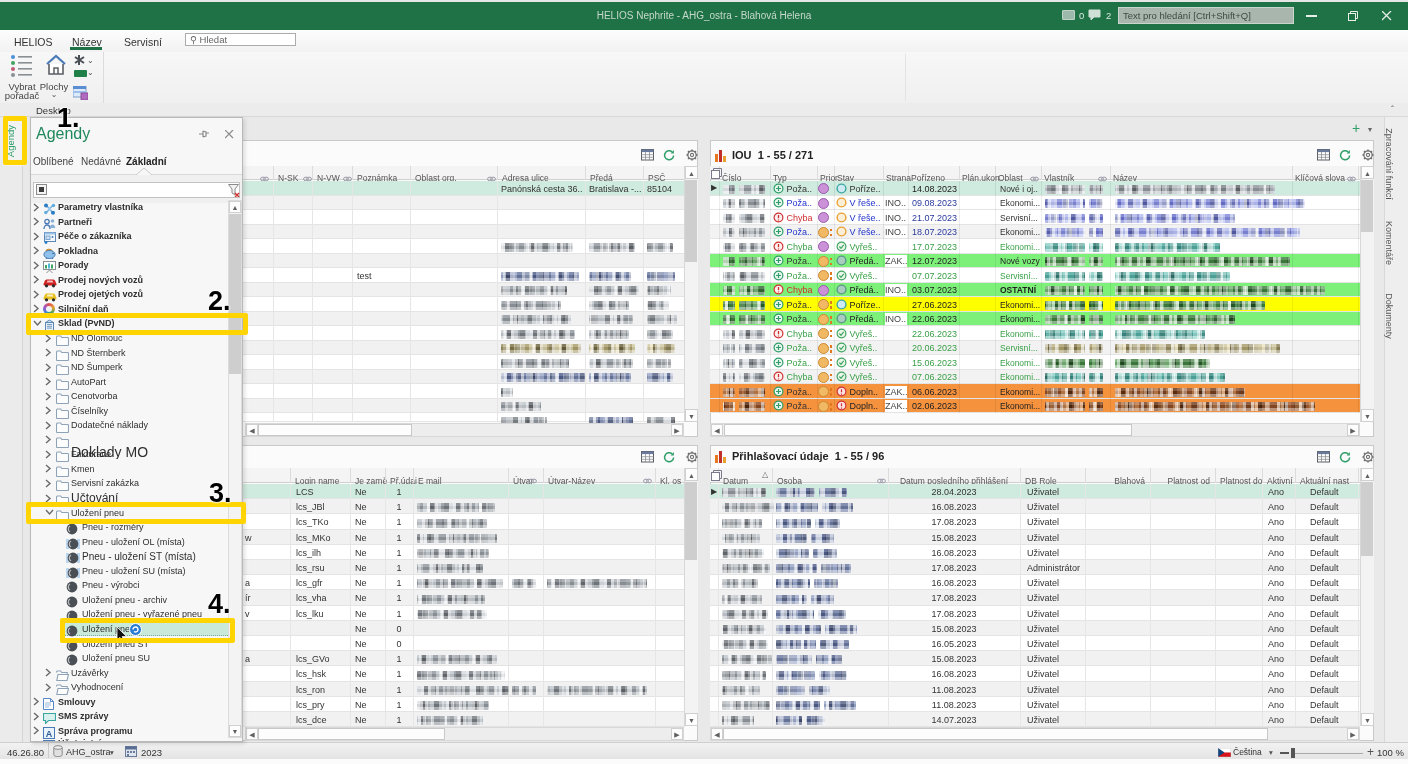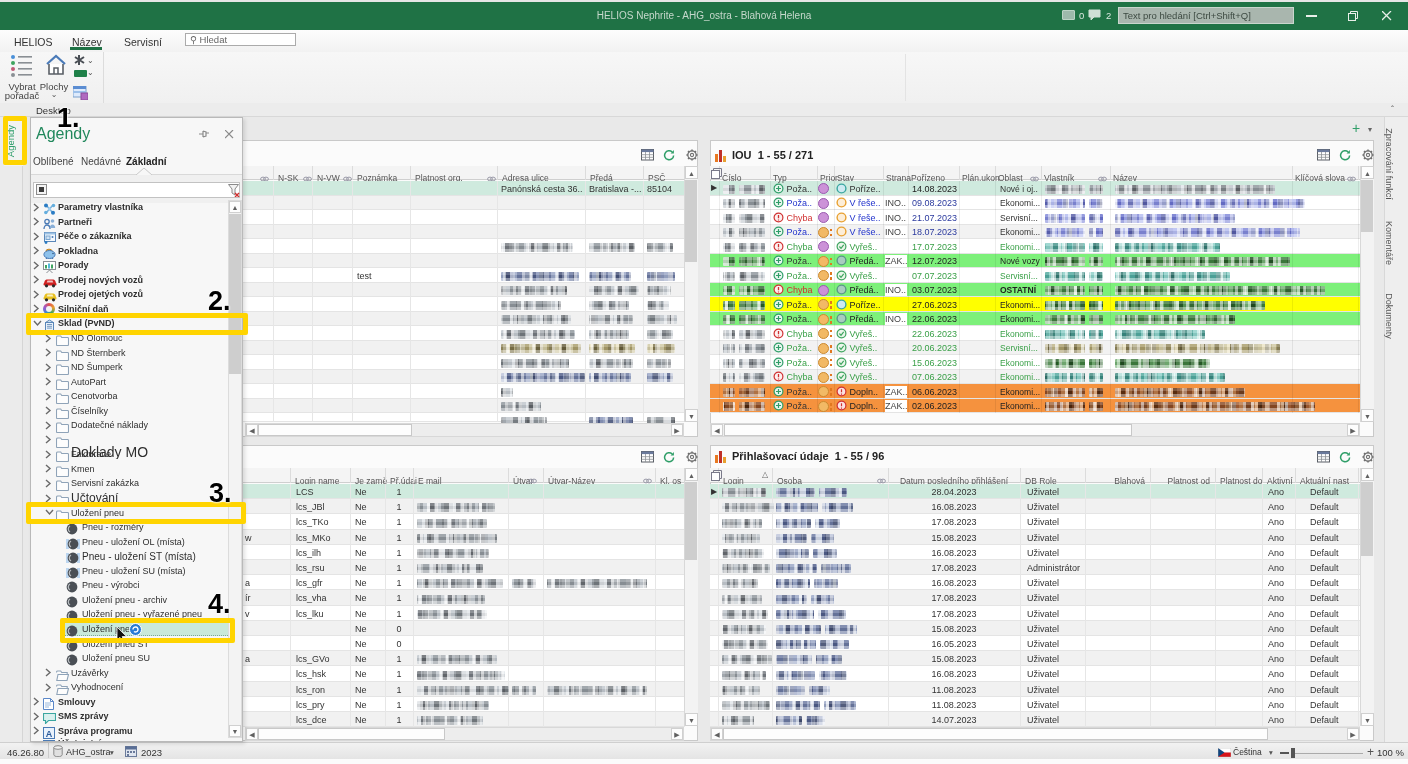--- a/index.html
+++ b/index.html
@@ -141,21 +141,21 @@
     </g>
   </svg>
 <div class="a" style="left:225px;top:166px;width:459px;height:14px;background:#f4f4f4;border-bottom:1px solid #cfcfcf"></div>
 <div class="a" style="left:273px;top:166px;width:1px;height:14px;background:#dcdcdc"></div>
 <div class="a" style="left:278px;top:167px;width:33px;height:12px"><span class="hdr">N-SK</span></div>
 <div class="a" style="left:312px;top:166px;width:1px;height:14px;background:#dcdcdc"></div>
 <div class="a" style="left:317px;top:167px;width:34px;height:12px"><span class="hdr">N-VW</span></div>
 <div class="a" style="left:352px;top:166px;width:1px;height:14px;background:#dcdcdc"></div>
 <div class="a" style="left:357px;top:167px;width:52px;height:12px"><span class="hdr">Poznámka</span></div>
 <div class="a" style="left:410px;top:166px;width:1px;height:14px;background:#dcdcdc"></div>
-<div class="a" style="left:415px;top:167px;width:81px;height:12px"><span class="hdr">Platnost org.</span></div>
+<div class="a" style="left:415px;top:167px;width:81px;height:12px"><span class="hdr">Oblast org.</span></div>
 <div class="a" style="left:497px;top:166px;width:1px;height:14px;background:#dcdcdc"></div>
 <div class="a" style="left:502px;top:167px;width:82px;height:12px"><span class="hdr">Adresa ulice</span></div>
 <div class="a" style="left:585px;top:166px;width:1px;height:14px;background:#dcdcdc"></div>
 <div class="a" style="left:590px;top:167px;width:52px;height:12px"><span class="hdr">Předá</span></div>
 <div class="a" style="left:643px;top:166px;width:1px;height:14px;background:#dcdcdc"></div>
 <div class="a" style="left:648px;top:167px;width:35px;height:12px"><span class="hdr">PSČ</span></div>
 <div class="a" style="left:684px;top:166px;width:1px;height:14px;background:#dcdcdc"></div>
 <div class="a" style="left:260px;top:169px;width:10px;height:9px"><svg width="9" height="8" style="vertical-align:middle">
       <ellipse cx="3" cy="4" rx="2.4" ry="1.9" fill="none" stroke="#9a9aa8"></ellipse>
       <ellipse cx="6" cy="4" rx="2.4" ry="1.9" fill="none" stroke="#9a9aa8"></ellipse>
@@ -1152,21 +1152,21 @@
   </svg>
 <svg class="a" style="left:1362px;top:451px" width="13" height="12">
     <circle cx="6" cy="6" r="4.2" fill="none" stroke="#707070" stroke-width="1.2"></circle>
     <circle cx="6" cy="6" r="1.6" fill="none" stroke="#707070" stroke-width="1.1"></circle>
     <g stroke="#707070" stroke-width="1.5">
       <path d="M6 0.4v1.8M6 9.8v1.8M0.4 6h1.8M9.8 6h1.8M2 2l1.3 1.3M8.7 8.7L10 10M2 10l1.3-1.3M8.7 3.3L10 2"></path>
     </g>
   </svg>
 <div class="a" style="left:710px;top:468px;width:650px;height:15px;background:#f4f4f4;border-bottom:1px solid #cfcfcf"></div>
 <div class="a" style="left:718px;top:468px;width:1px;height:15px;background:#dcdcdc"></div>
-<div class="a" style="left:723px;top:470px;width:44px;height:12px;"><span class="hdr">Login</span></div>
+<div class="a" style="left:723px;top:470px;width:44px;height:12px;"><span class="hdr">Datum</span></div>
 <div class="a" style="left:772px;top:468px;width:1px;height:15px;background:#dcdcdc"></div>
 <div class="a" style="left:777px;top:470px;width:106px;height:12px;"><span class="hdr">Osoba</span></div>
 <div class="a" style="left:888px;top:468px;width:1px;height:15px;background:#dcdcdc"></div>
 <div class="a" style="left:893px;top:470px;width:122px;height:12px;text-align:center"><span class="hdr">Datum posledního přihlášení</span></div>
 <div class="a" style="left:1020px;top:468px;width:1px;height:15px;background:#dcdcdc"></div>
 <div class="a" style="left:1025px;top:470px;width:55px;height:12px;"><span class="hdr">DB Role</span></div>
 <div class="a" style="left:1085px;top:468px;width:1px;height:15px;background:#dcdcdc"></div>
 <div class="a" style="left:1090px;top:470px;width:55px;height:12px;text-align:right"><span class="hdr">Blahová</span></div>
 <div class="a" style="left:1150px;top:468px;width:1px;height:15px;background:#dcdcdc"></div>
 <div class="a" style="left:1155px;top:470px;width:55px;height:12px;text-align:right"><span class="hdr">Platnost od</span></div>

